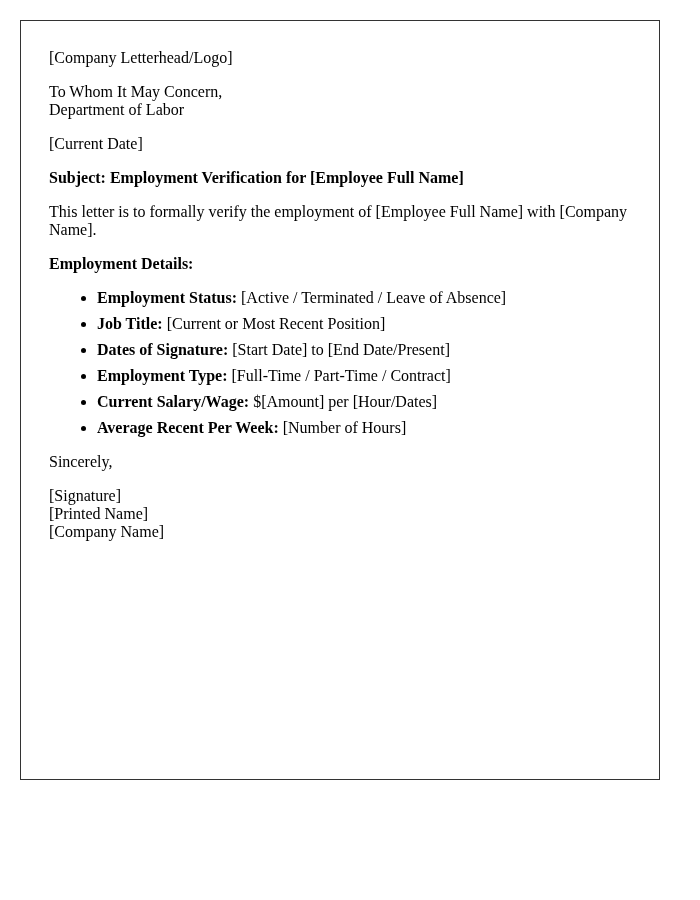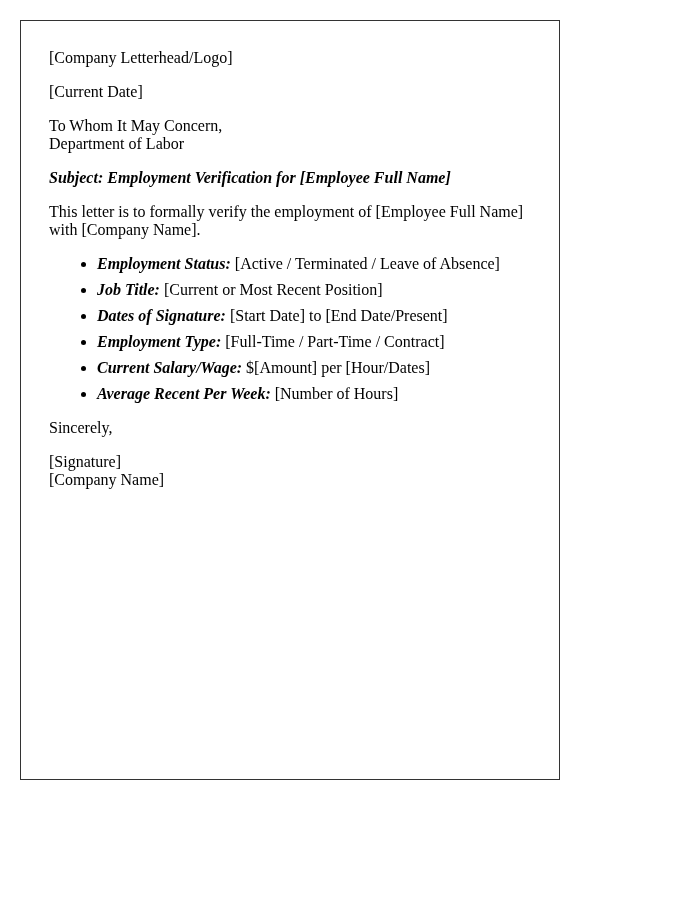--- a/index.html
+++ b/index.html
@@ -13,58 +13,60 @@
       position: relative;
       font-family: "Liberation Serif", "DejaVu Serif", serif;
       font-size: 16px;
       line-height: 18px;
       color: #000000;
     }
     .letter {
       position: absolute;
       left: 20px;
       top: 20px;
-      width: 540px;
+      width: 640px;
       height: 760px;
       border: 1px solid #333333;
       box-sizing: border-box;
       padding: 28px 28px 0 28px;
     }
     .letter p {
       margin: 0 0 16px 0;
     }
     .line { display: block; }
-    .bold { font-weight: bold; font-style: italic; }
+    .bold { font-weight: bold; }
     ul.details {
       margin: 0 0 16px 0;
       padding-left: 40px;
       list-style: disc;
     }
     ul.details li {
       margin: 8px;
     }
   </style>
 </head>
 <body>
 
 <div class="letter">
   <p>[Company Letterhead/Logo]</p>
-  <p>[Current Date]</p>
   <p>
     <span class="line">To Whom It May Concern,</span>
     <span class="line">Department of Labor</span>
   </p>
+  <p>[Current Date]</p>
   <p class="bold">Subject: Employment Verification for [Employee Full Name]</p>
   <p>This letter is to formally verify the employment of [Employee Full Name] with [Company Name].</p>
+  <p class="bold">Employment Details:</p>
   <ul class="details">
     <li><span class="bold">Employment Status:</span><span> [Active / Terminated / Leave of Absence]</span></li>
     <li><span class="bold">Job Title:</span><span> [Current or Most Recent Position]</span></li>
     <li><span class="bold">Dates of Signature:</span><span> [Start Date] to [End Date/Present]</span></li>
     <li><span class="bold">Employment Type:</span><span> [Full-Time / Part-Time / Contract]</span></li>
     <li><span class="bold">Current Salary/Wage:</span><span> $[Amount] per [Hour/Dates]</span></li>
     <li><span class="bold">Average Recent Per Week:</span><span> [Number of Hours]</span></li>
   </ul>
   <p>Sincerely,</p>
   <p>
     <span class="line">[Signature]</span>
+    <span class="line">[Printed Name]</span>
     <span class="line">[Company Name]</span>
   </p>
 </div>
 
 </body></html>

